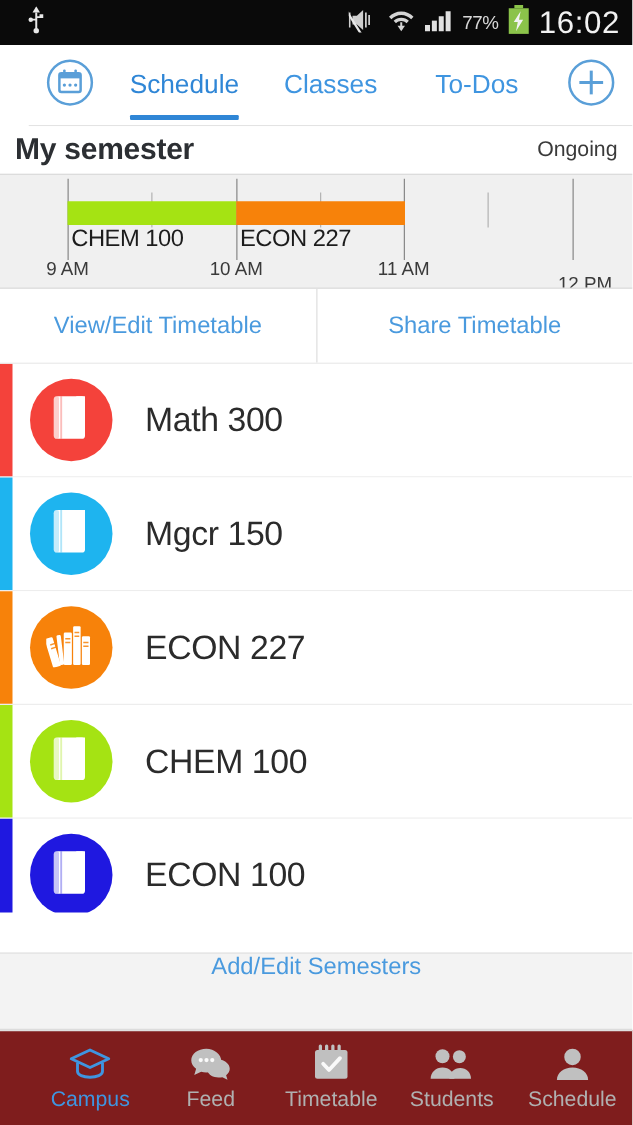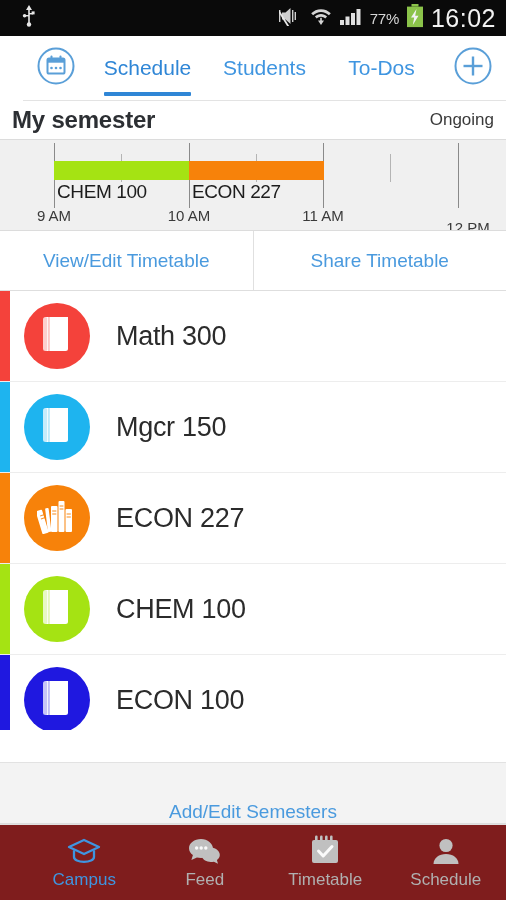--- a/index.html
+++ b/index.html
@@ -85,21 +85,21 @@
   .course-strip { position: absolute; left: 0; top: 0; bottom: 0; width: 10px; }
   .course-badge {
     width: 66px; height: 66px; border-radius: 50%; margin-left: 24px;
     display: flex; align-items: center; justify-content: center; flex: 0 0 66px;
   }
   .course-name { margin-left: 26px; font-size: 27px; color: #2b2b2b; letter-spacing: -0.3px; }
 
   
   .add-sem {
     flex: 0 0 62px; background: #f3f3f3; display: flex;
-    align-items: flex-end; justify-content: center;
+    align-items: flex-start; justify-content: center;
     color: #4a9ade; font-size: 19px;
     border-top: 1px solid #e2e2e2; border-bottom: 1px solid #dcdcdc; margin-top: 32px;
   }
 
   
   .bottomnav {
     flex: 0 0 76px; background: #7f1d1d; display: flex; align-items: center;
     border-top: 1px solid #e0e0e0;
     padding-left: 24px;
   }
@@ -189,21 +189,21 @@
           <circle cx="20" cy="22" r="1.3" fill="#5a9fd8"></circle>
           <circle cx="24.5" cy="22" r="1.3" fill="#5a9fd8"></circle>
         </svg>
       </span>
     </div>
     <div class="tabs">
       <div class="tab active">
         <span>Schedule</span>
       </div>
       <div class="tab">
-        <span>Students</span>
+        <span>Classes</span>
       </div>
       <div class="tab">
         <span>To-Dos</span>
       </div>
     </div>
     <div class="tab-icon-right">
       <span>
         <svg width="40" height="40" viewBox="0 0 40 40">
           <circle cx="20" cy="20" r="17.5" fill="none" stroke="#5a9fd8" stroke-width="2"></circle>
           <rect x="18.8" y="10.5" width="2.4" height="19" fill="#5a9fd8"></rect>
@@ -370,20 +370,33 @@
         <rect x="16" y="0.5" width="2.6" height="6" rx="1.2"></rect>
         <rect x="21" y="0.5" width="2.6" height="6" rx="1.2"></rect>
             </g>
         <polyline points="9.5,16 14.2,21 23,11.5" fill="none" stroke="#fafafa" stroke-width="3" stroke-linecap="round" stroke-linejoin="round"></polyline>
           </svg>
         </span>
        <span class="nav-label">Timetable</span>
       </div>
       <div class="nav-item">
         <span class="nav-ico">
+          <svg width="36" height="28" viewBox="0 0 36 28">
+            <g fill="#c0c0c0">
+        <circle cx="11" cy="8" r="5.6"></circle>
+              <path d="M1.5 26c0-5.3 4.3-9 9.5-9s9.5 3.7 9.5 9z"></path>
+        <circle cx="24.5" cy="8.3" r="5.2"></circle>
+              <path d="M16.5 26c0-5.1 3.9-8.6 8.7-8.6 4.8 0 8.6 3.5 8.6 8.6z"></path>
+            </g>
+          </svg>
+        </span>
+       <span class="nav-label">Students</span>
+      </div>
+      <div class="nav-item">
+        <span class="nav-ico">
           <svg width="30" height="28" viewBox="0 0 30 28">
             <g fill="#c0c0c0">
         <circle cx="15" cy="8.5" r="6.6"></circle>
               <path d="M2.5 27c0-6 5.6-10 12.5-10s12.5 4 12.5 10z"></path>
             </g>
           </svg>
         </span>
        <span class="nav-label">Schedule</span>
       </div>
     </div>

